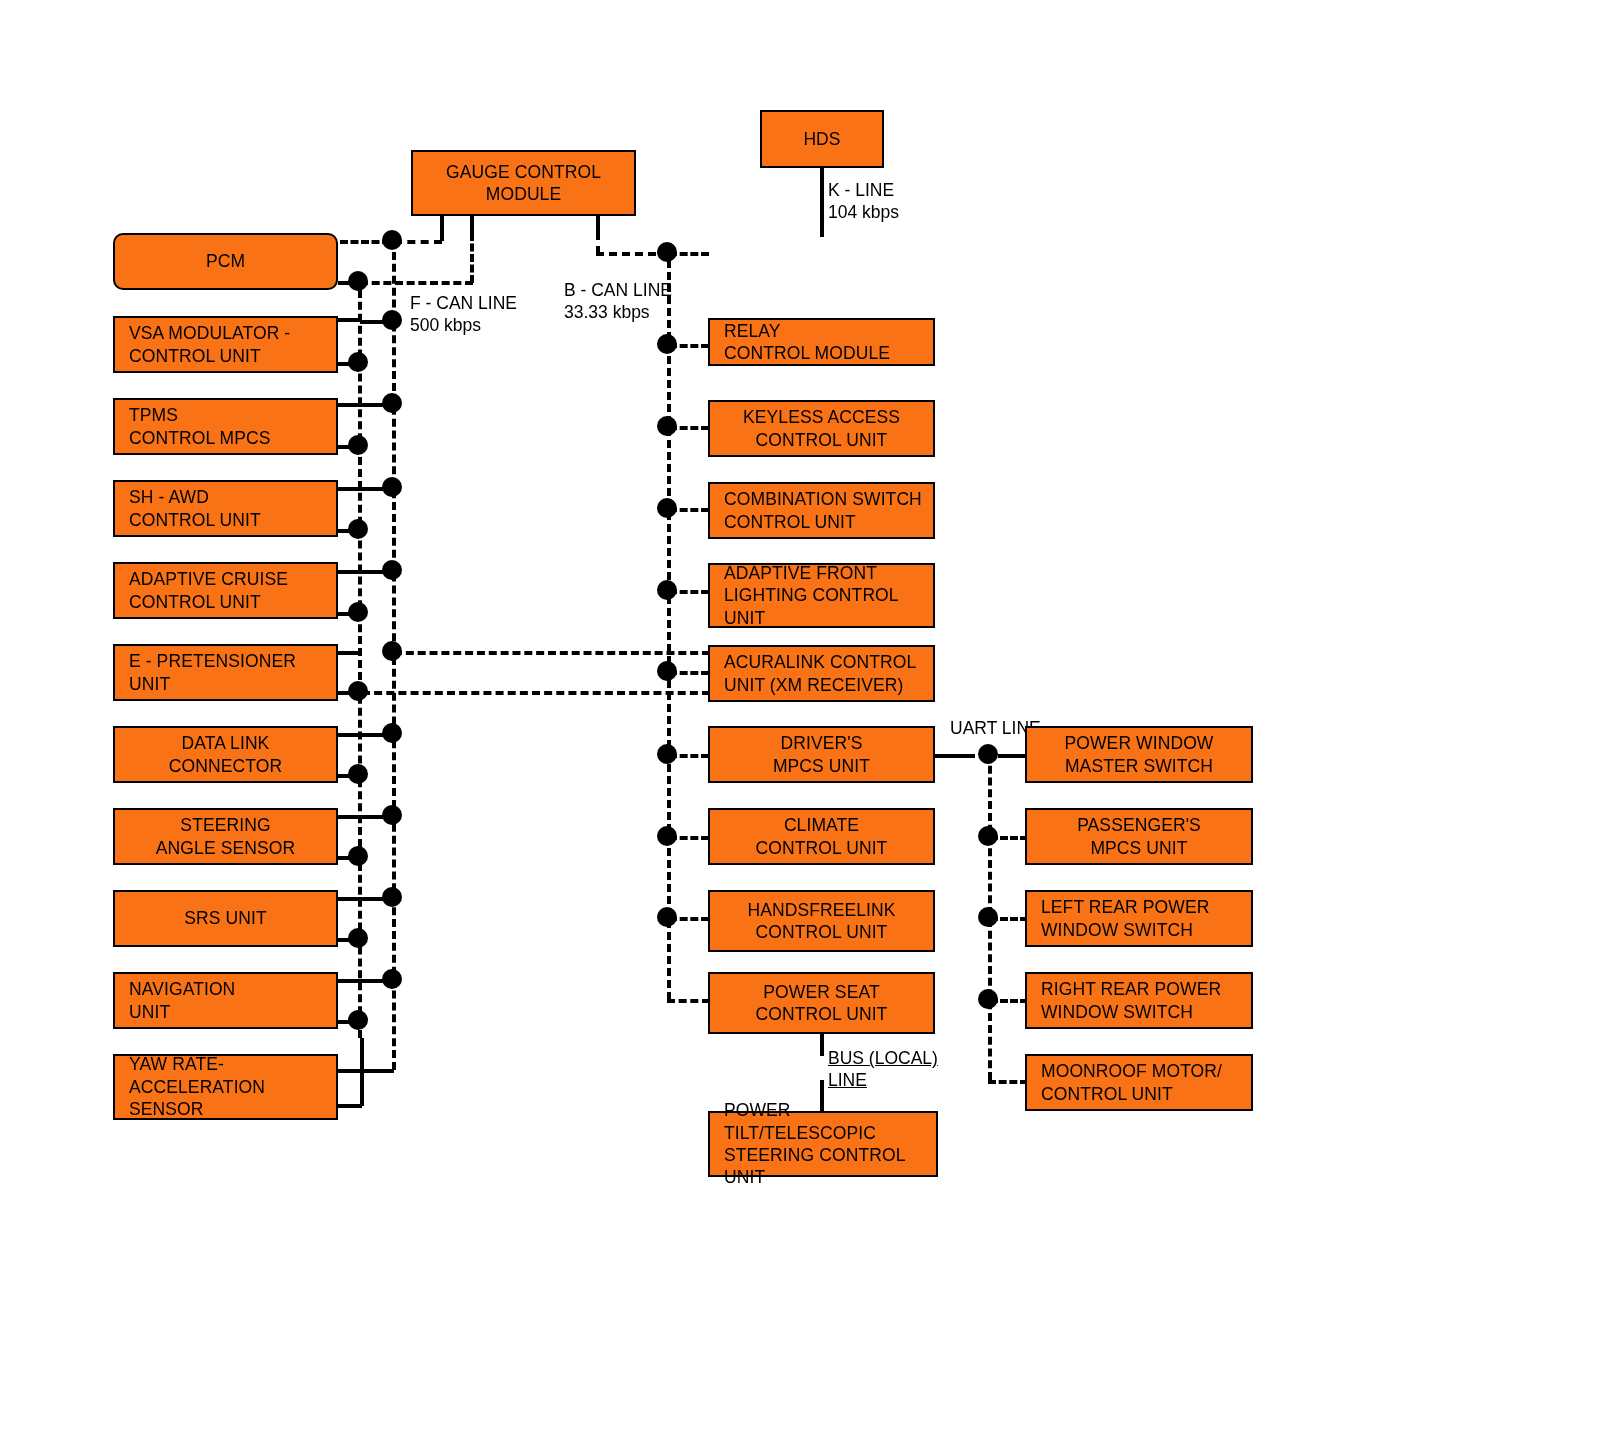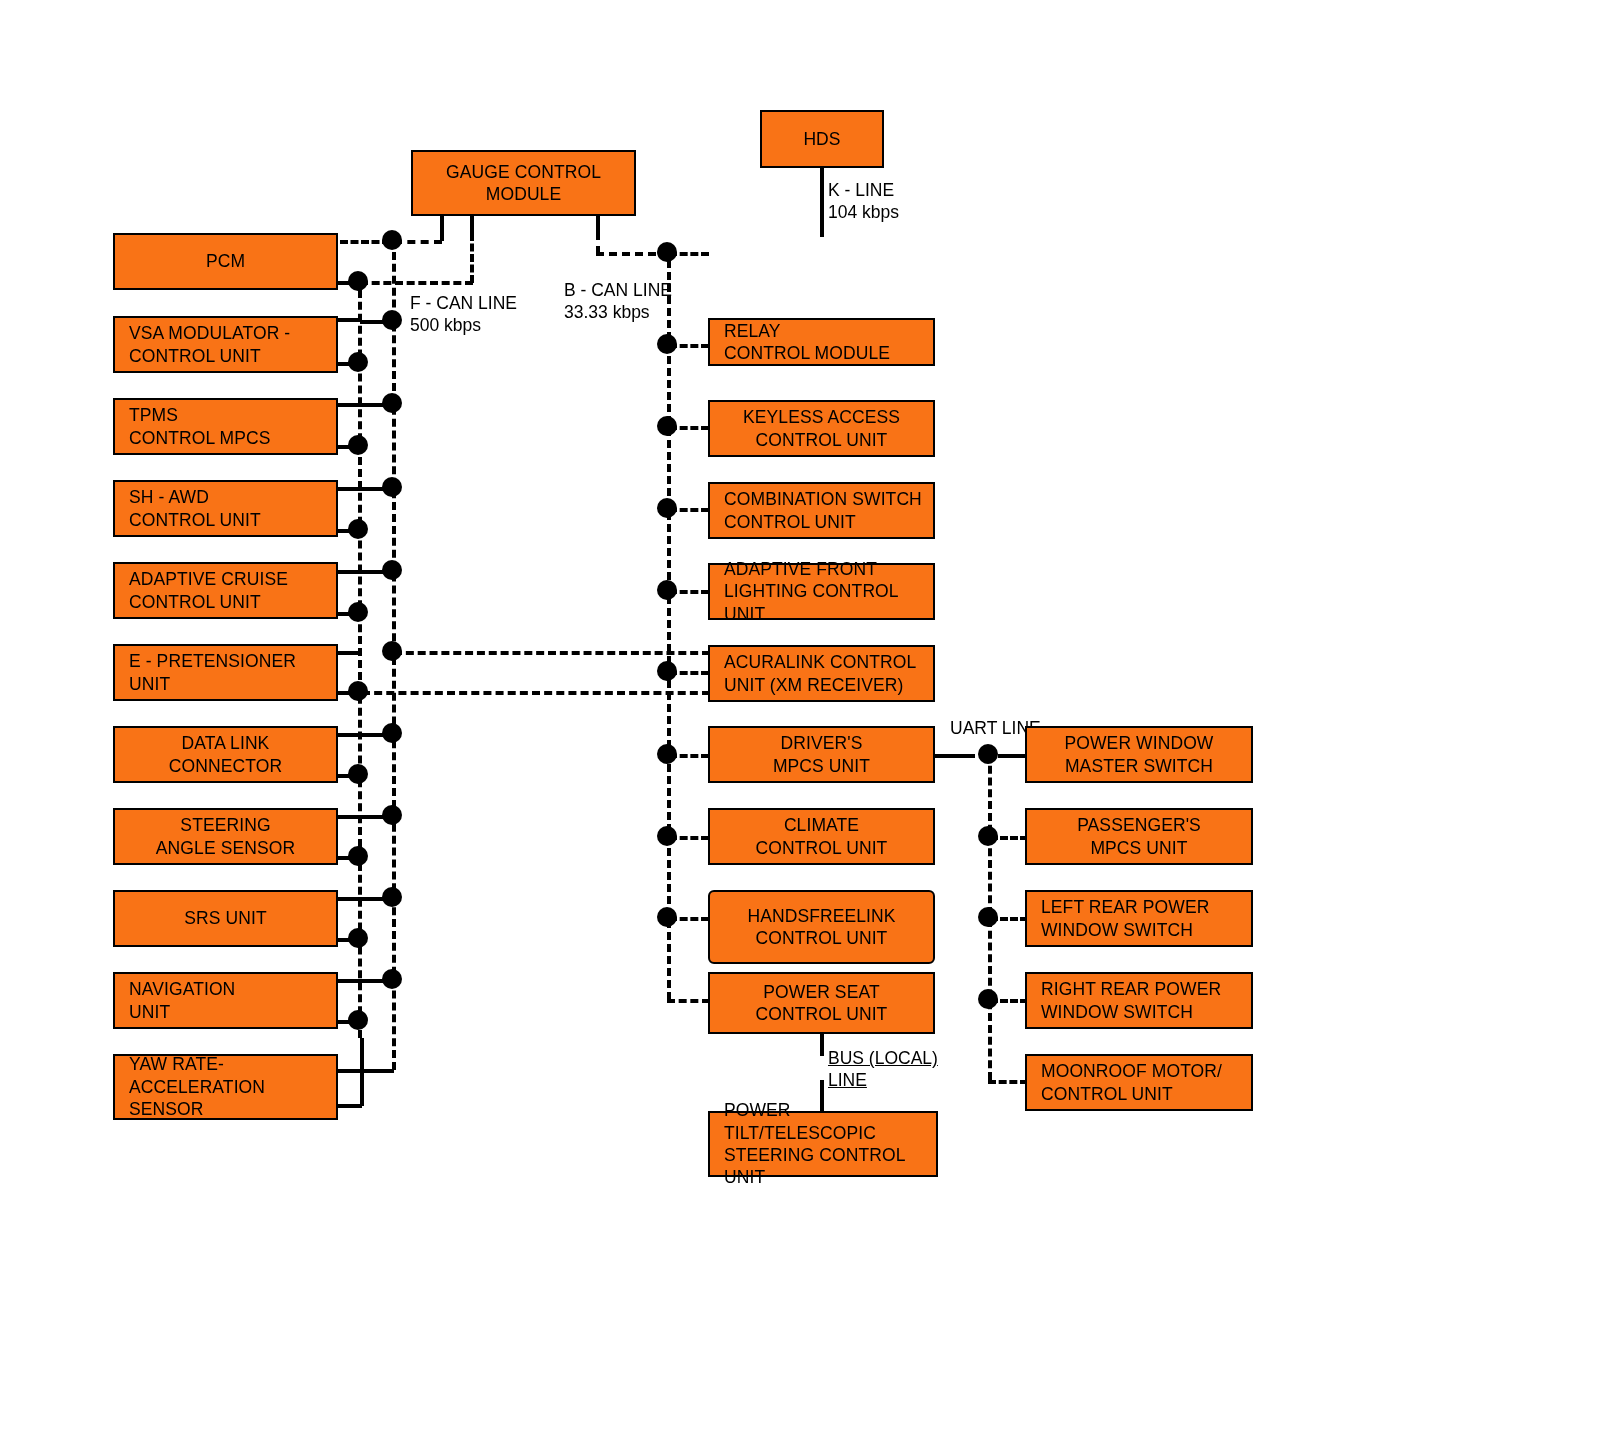--- a/index.html
+++ b/index.html
@@ -161,21 +161,21 @@
   <div class="node center" style="left:760px; top:110px; width:124px; height:58px;">
     <span class="lbl">HDS</span>
   </div>
 
   <div class="node center" style="left:411px; top:150px; width:225px; height:66px;">
     <span class="lbl">GAUGE CONTROL
 MODULE</span>
   </div>
 
 
-  <div class="node center" style="left:113px; top:233px; width:225px; height:57px;">
+  <div class="node center" style="left:113px; top:233px; width:225px; height:57px;border-radius:10px;">
     <span class="lbl">PCM</span>
   </div>
 
   <div class="node lpad" style="left:113px; top:316px; width:225px; height:57px;">
     <span class="lbl">VSA MODULATOR -
 CONTROL UNIT</span>
   </div>
 
   <div class="node lpad" style="left:113px; top:398px; width:225px; height:57px;">
     <span class="lbl">TPMS
@@ -229,41 +229,41 @@
   <div class="node center" style="left:708px; top:400px; width:227px; height:57px;">
     <span class="lbl">KEYLESS ACCESS
 CONTROL UNIT</span>
   </div>
 
   <div class="node lpad" style="left:708px; top:482px; width:227px; height:57px;">
     <span class="lbl">COMBINATION SWITCH
 CONTROL UNIT</span>
   </div>
 
-  <div class="node lpad" style="left:708px; top:563px; width:227px; height:57px;">
+  <div class="node lpad" style="left:708px; top:563px; width:227px; height:65px;">
     <span class="lbl">ADAPTIVE FRONT
 LIGHTING CONTROL UNIT</span>
   </div>
 
   <div class="node lpad" style="left:708px; top:645px; width:227px; height:57px;">
     <span class="lbl">ACURALINK CONTROL
 UNIT (XM RECEIVER)</span>
   </div>
 
   <div class="node center" style="left:708px; top:726px; width:227px; height:57px;">
     <span class="lbl">DRIVER'S
 MPCS UNIT</span>
   </div>
 
   <div class="node center" style="left:708px; top:808px; width:227px; height:57px;">
     <span class="lbl">CLIMATE
 CONTROL UNIT</span>
   </div>
 
-  <div class="node center" style="left:708px; top:890px; width:227px; height:74px;border-radius:6px;">
+  <div class="node center" style="left:708px; top:890px; width:227px; height:62px;">
     <span class="lbl">HANDSFREELINK
 CONTROL UNIT</span>
   </div>
 
   <div class="node center" style="left:708px; top:972px; width:227px; height:62px;">
     <span class="lbl">POWER SEAT
 CONTROL UNIT</span>
   </div>
 
   <div class="node lpad" style="left:708px; top:1111px; width:230px; height:66px;">

